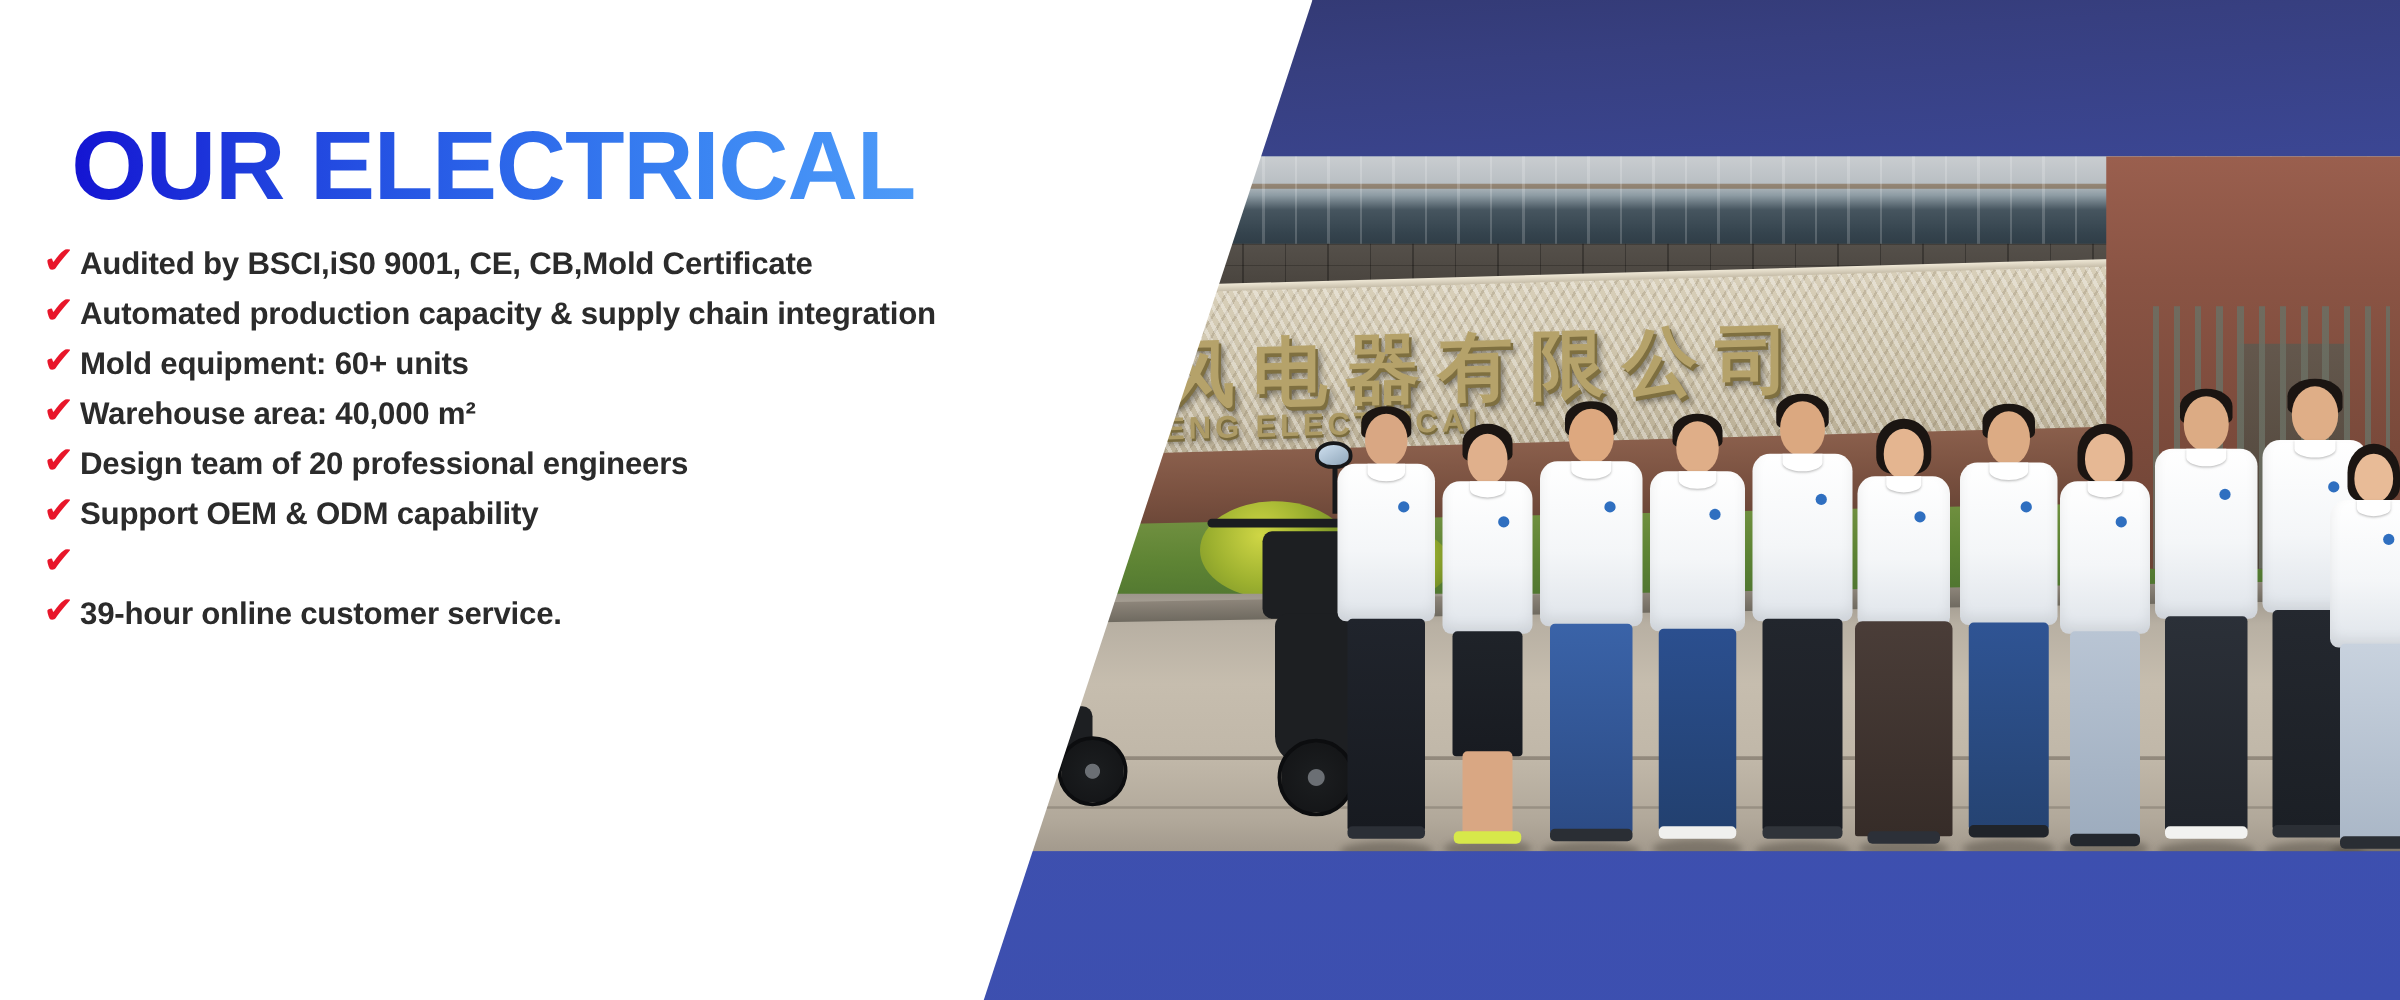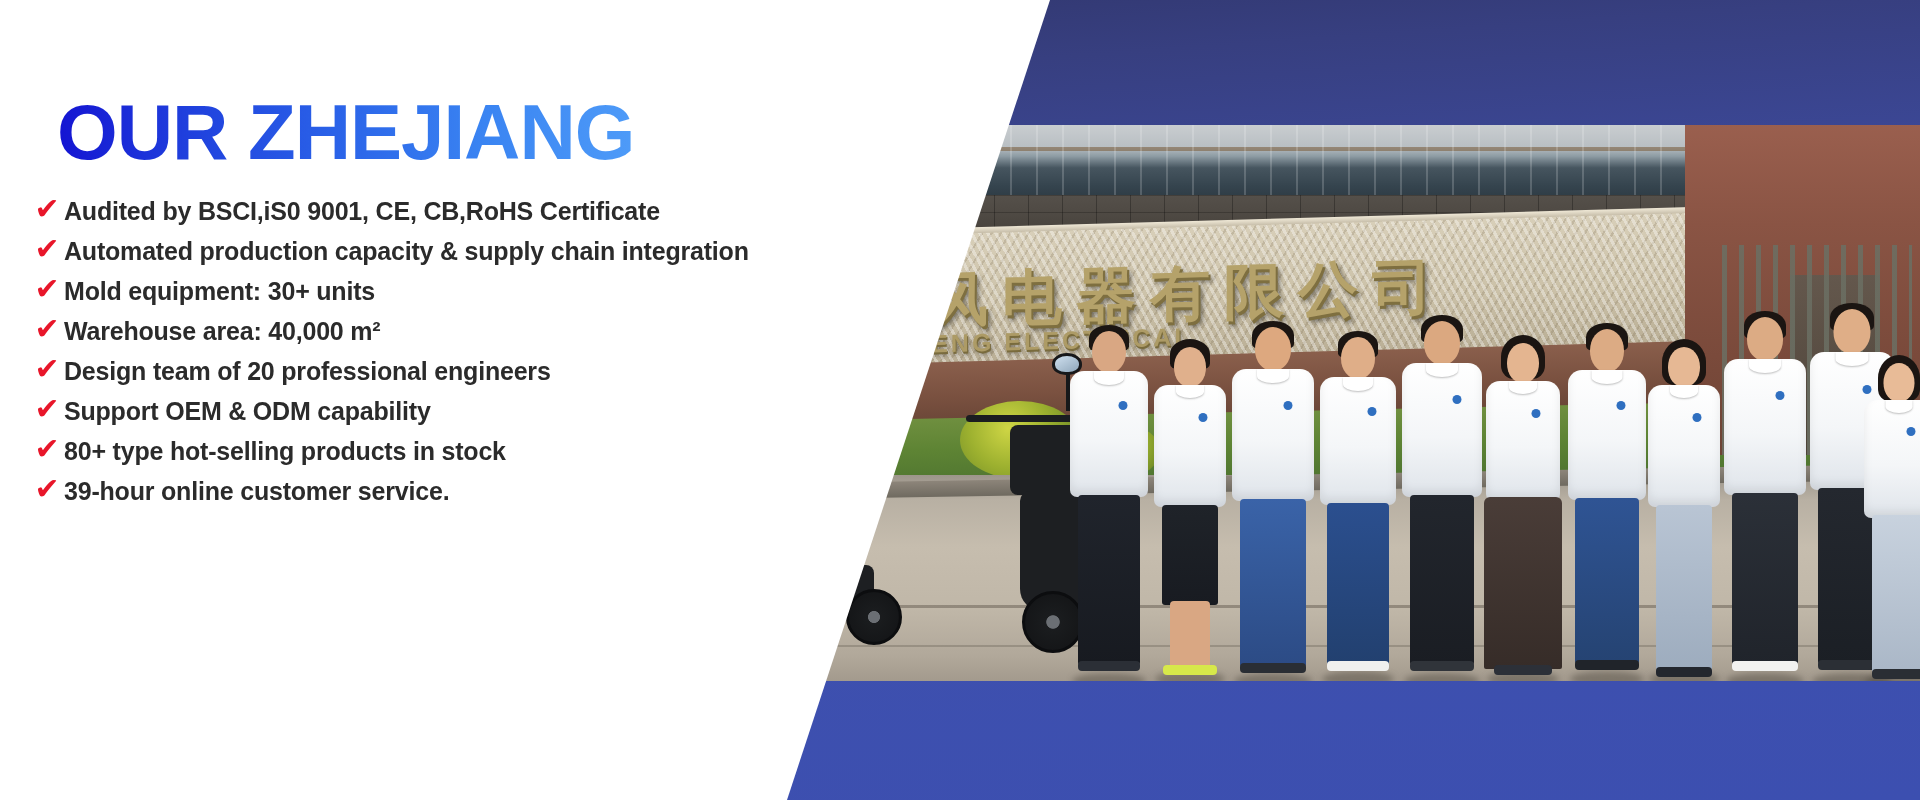--- a/index.html
+++ b/index.html
@@ -442,57 +442,56 @@
         <div class="p-shoes" style="top:314px; width:54px; background:#2a2e34;"></div>
       </div>
 
     </div>
   </div>
 
   <div class="white-panel"></div>
 
   <div class="content">
 
-    <h1 class="title">OUR ZHEJIANG</h1>
+    <h1 class="title">OUR ELECTRICAL</h1>
 
     <ul class="bullets">
 
       <li class="bullet first">
         <span class="check">✔</span>
-        <span class="btext">Audited by BSCI,iS0 9001, CE, CB,RoHS Certificate</span>
+        <span class="btext">Audited by BSCI,iS0 9001, CE, CB,Mold Certificate</span>
       </li>
 
       <li class="bullet">
         <span class="check">✔</span>
         <span class="btext">Automated production capacity &amp; supply chain integration</span>
       </li>
 
       <li class="bullet">
         <span class="check">✔</span>
-        <span class="btext">Mold equipment: 30+ units</span>
+        <span class="btext">Mold equipment: 60+ units</span>
       </li>
 
       <li class="bullet">
         <span class="check">✔</span>
         <span class="btext">Warehouse area: 40,000 m²</span>
       </li>
 
       <li class="bullet">
         <span class="check">✔</span>
         <span class="btext">Design team of 20 professional engineers</span>
       </li>
 
       <li class="bullet">
         <span class="check">✔</span>
         <span class="btext">Support OEM &amp; ODM capability</span>
       </li>
 
       <li class="bullet">
         <span class="check">✔</span>
-        <span class="btext">80+ type hot-selling products in stock</span>
       </li>
 
       <li class="bullet">
         <span class="check">✔</span>
         <span class="btext">39-hour online customer service.</span>
       </li>
 
     </ul>
   </div>
 

